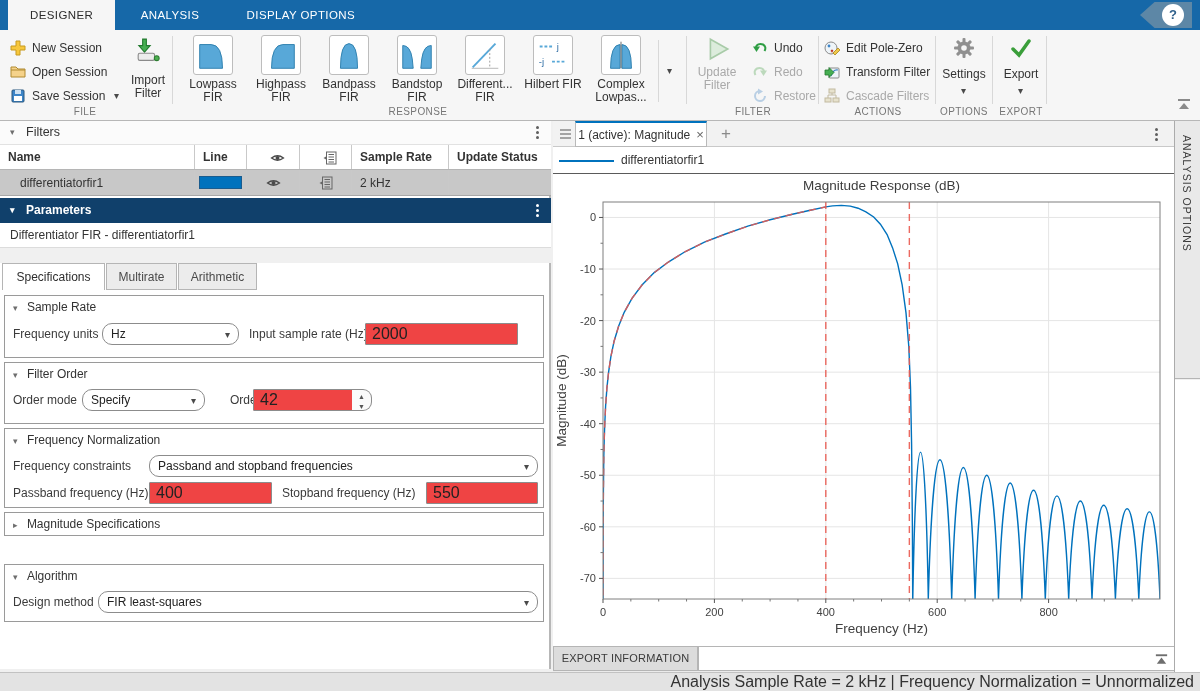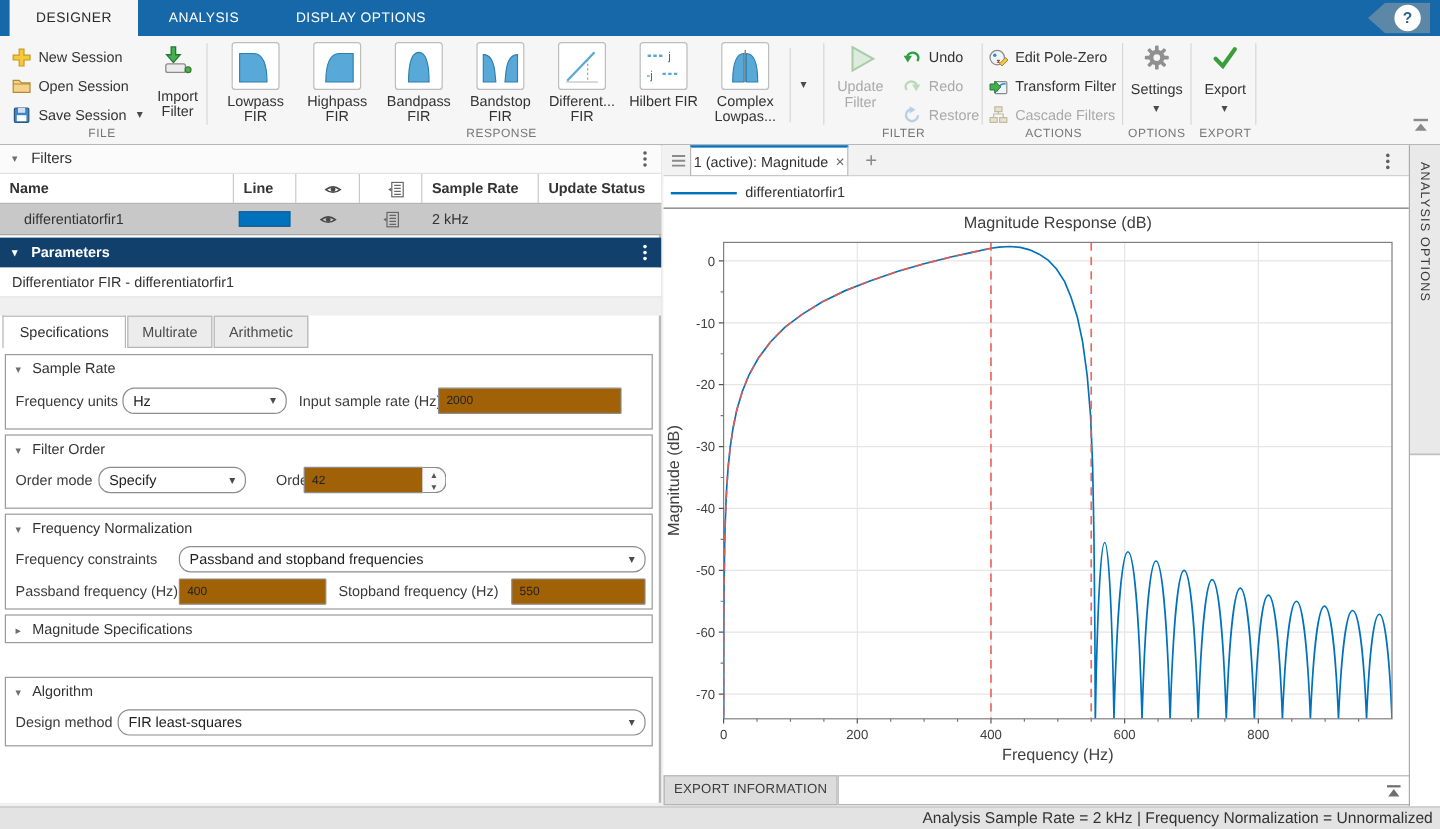--- a/index.html
+++ b/index.html
@@ -47,21 +47,21 @@
   #params-hd { position:absolute; left:0; top:77px; width:551px; height:25px; background:#10406b; color:#fff; font-weight:bold; line-height:25px; }
   #params-desc { position:absolute; left:0; top:102px; width:551px; height:25px; line-height:25px; background:#fff; border-bottom:1px solid #dcdcdc; padding-left:10px; }
   #params-gap { position:absolute; left:0; top:127px; width:551px; height:15px; background:#f0f0f0; }
   .ptab { position:absolute; top:142px; height:27px; line-height:26px; text-align:center; border:1px solid #b5b5b5; background:#ececec; color:#4a4a4a; font-size:12px; }
   .ptab.active { background:#fff; border-bottom:none; color:#2e2e2e; z-index:2; }
   .group { position:absolute; left:4px; width:540px; border:1px solid #9a9a9a; background:#fff; }
   .group-hd { position:absolute; left:0; top:0; width:100%; height:22px; line-height:22px; padding-left:8px; color:#333; }
   .flabel { position:absolute; font-size:12px; color:#3b3b3b; line-height:22px; white-space:nowrap; }
   .dd { position:absolute; height:22px; border:1px solid #8c8c8c; border-radius:10px; background:#fff; line-height:20px; padding-left:8px; font-size:12px; color:#222; }
   .dd .caret { position:absolute; right:8px; top:6px; }
-  .tin { position:absolute; height:22px; border:1px solid #8c8c8c; background:#a16207; font-family:"Liberation Sans",sans-serif; font-size:10px; color:#222; padding-left:6px; border-radius:1px; }
+  .tin { position:absolute; height:22px; border:1px solid #8c8c8c; background:#ef4444; font-family:"Liberation Sans",sans-serif; font-size:16px; color:#222; padding-left:6px; border-radius:1px; }
   .spin { position:absolute; width:20px; height:22px; border:1px solid #8c8c8c; border-left:none; border-radius:0 9px 9px 0; background:#fafafa; text-align:center; }
   .spin span { display:block; font-size:7px; color:#555; line-height:10px; }
 
   
   #right-panel { left:553px; top:121px; width:621px; height:551px; background:#fff; }
   #fig-tabbar { position:absolute; left:0; top:0; width:621px; height:26px; background:#f2f2f2; border-bottom:1px solid #c9c9c9; }
   #fig-tab { position:absolute; left:22px; top:0; width:132px; height:26px; background:#fff; border:1px solid #b9b9b9; border-top:2px solid #0072BD; line-height:23px; text-align:center; font-size:12px; color:#333; }
   #fig-tab .x { color:#666; margin-left:6px; font-size:13px; }
   #new-fig { position:absolute; left:162px; top:2px; width:22px; height:22px; color:#8a8a8a; font-size:17px; line-height:22px; text-align:center; }
   #legend-row { position:absolute; left:0; top:26px; width:621px; height:27px; background:#fff; border-bottom:1px solid #5a5a5a; }
@@ -73,21 +73,21 @@
   #info-field { position:absolute; left:145px; top:0; width:478px; height:25px; background:#fff; border:1px solid #b5b5b5; }
 
   
   #right-divider { left:1174px; top:121px; width:1px; height:551px; background:#ababab; }
   #options-strip { left:1175px; top:121px; width:25px; height:258px; background:#e9e9e9; border-bottom:1px solid #b5b5b5; }
   #options-strip span { position:absolute; left:6px; top:14px; writing-mode:vertical-lr; font-size:10.5px; letter-spacing:1px; color:#3a3a3a; }
   #strip-below { left:1175px; top:380px; width:25px; height:292px; background:#fff; }
 
   
   #status-bar { left:0; top:672px; width:1200px; height:19px; background:#e3e3e3; border-top:1px solid #c2c2c2; }
-  #status-text { position:absolute; right:6px; top:0; line-height:18px; font-size:13px; color:#333; }
+  #status-text { position:absolute; right:6px; top:0; line-height:18px; font-size:16px; color:#333; }
 
   svg text { font-family:"Liberation Sans", sans-serif; }
 </style>
 </head>
 <body>
 
 <div id="app">
 
   <div id="topbar" class="abs">
     <div class="top-tab active" style="margin-left:8px;">DESIGNER</div>

